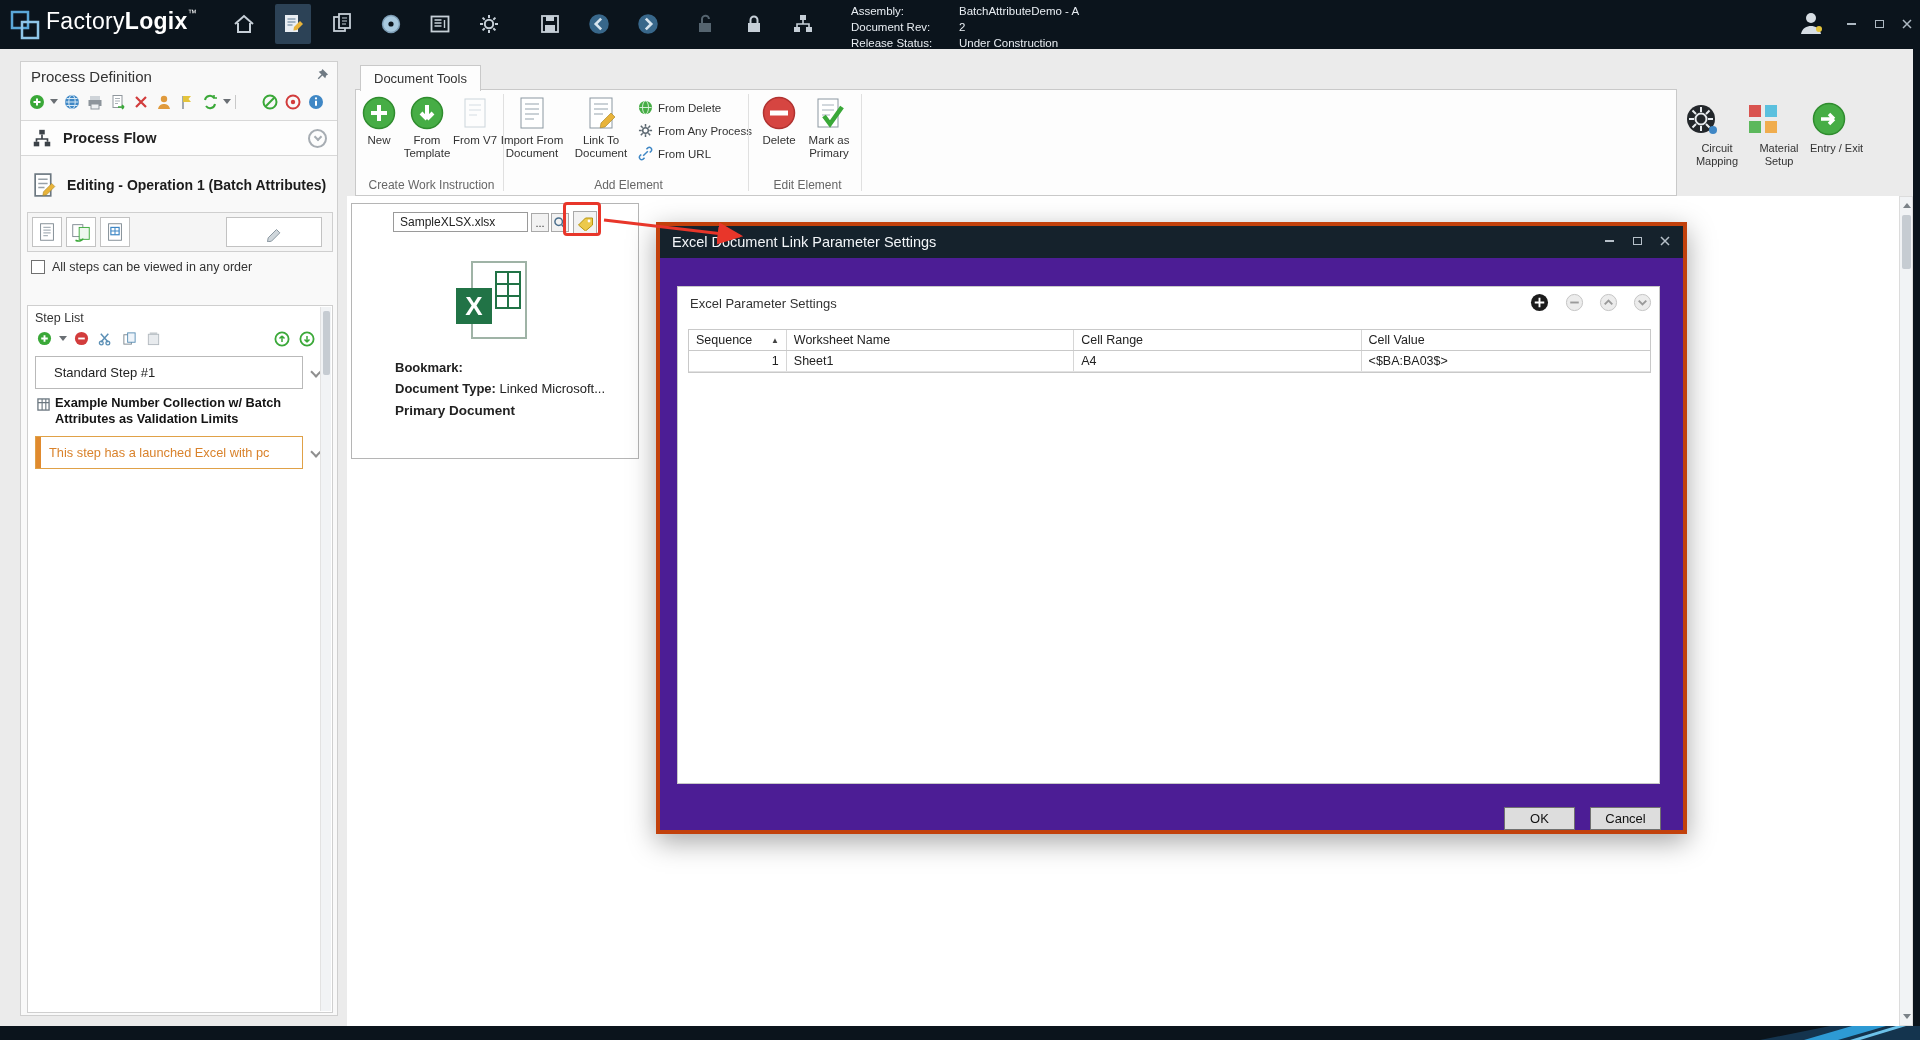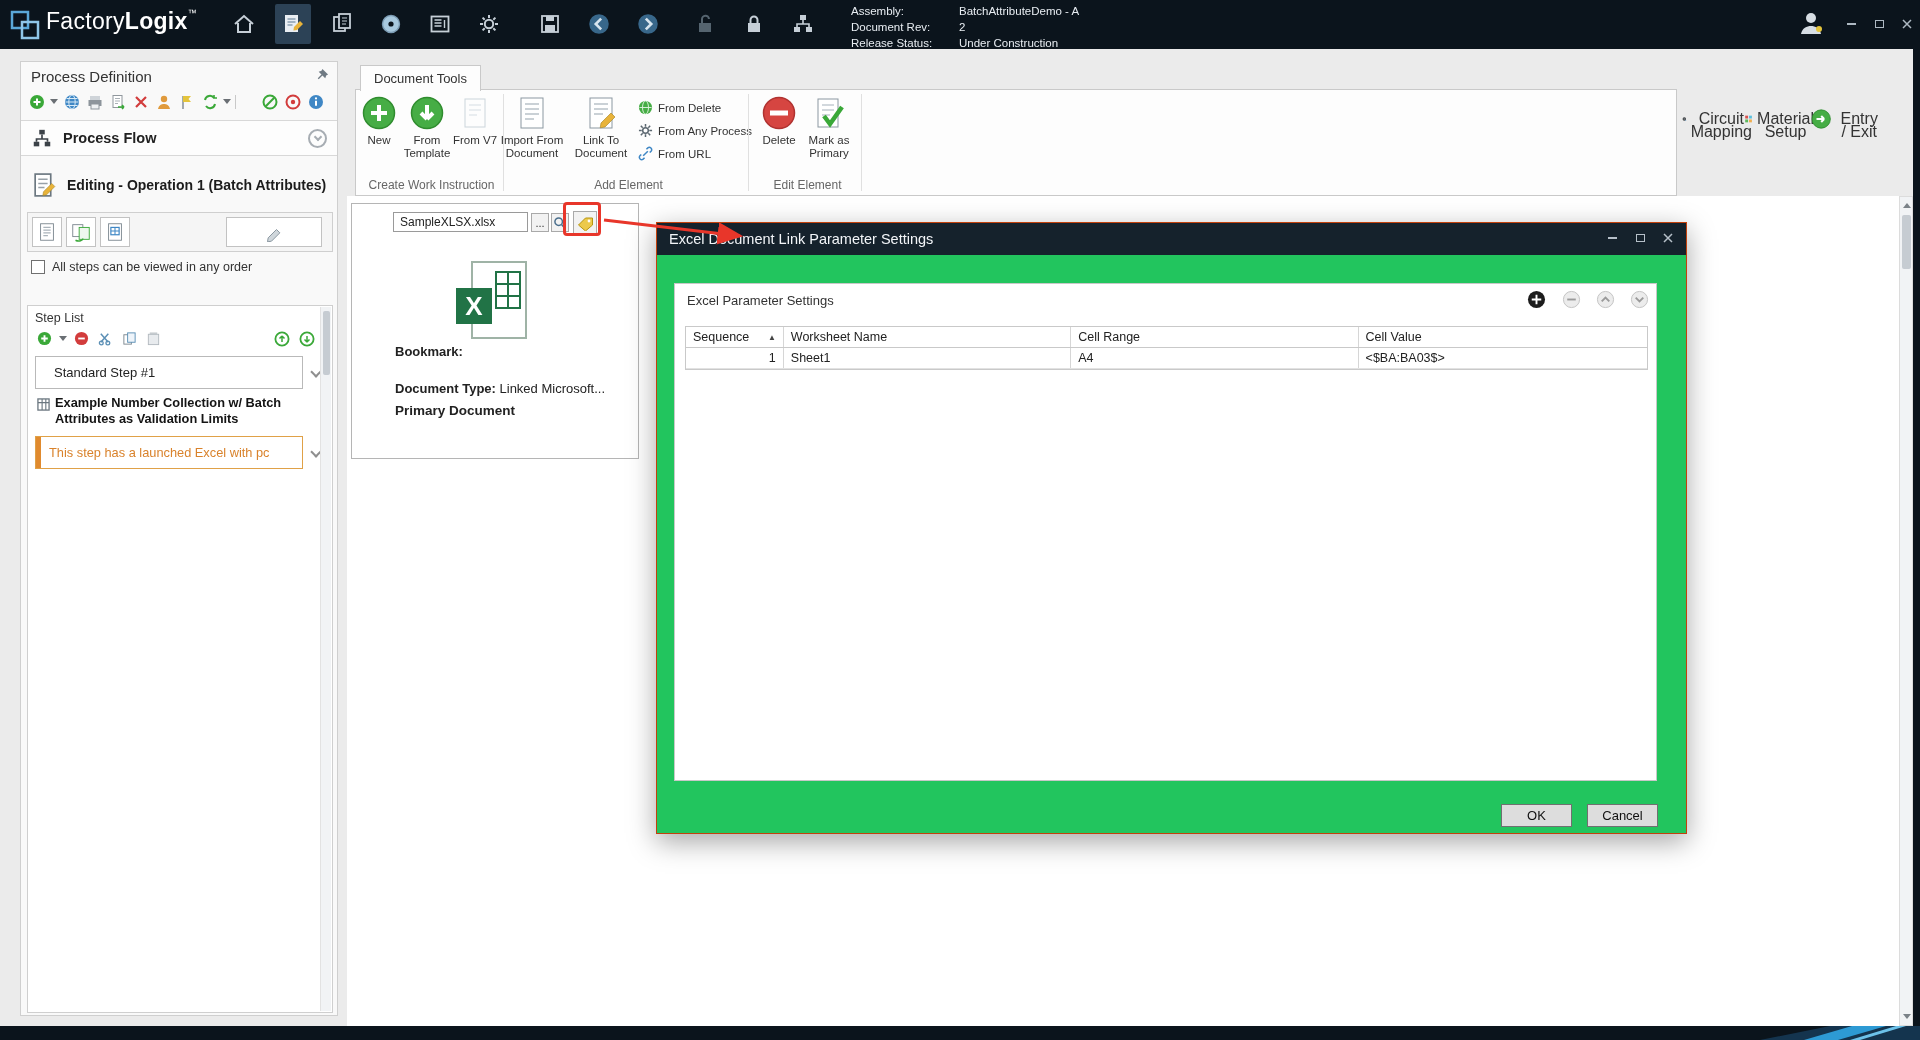--- a/index.html
+++ b/index.html
@@ -22,26 +22,26 @@
 .chev{width:8px;height:8px;border-right:2px solid #8f8f8f;border-bottom:2px solid #8f8f8f;transform:rotate(45deg);display:inline-block}
 .ringchev{width:19px;height:19px;border:2px solid #a7adb3;border-radius:50%;display:flex;align-items:center;justify-content:center}
 .ringchev .chev{width:6px;height:6px;margin-top:-3px;border-color:#a7adb3}
 
 .tab{position:absolute;left:360px;top:65px;height:26px;background:#fdfdfd;border:1px solid #c9c9c9;border-bottom:none;padding:0 13px;display:flex;align-items:center;font-size:13px;color:#333;z-index:6}
 .ribbon{position:absolute;left:355px;top:89px;width:1322px;height:107px;background:#fdfdfd;border:1px solid #c9c9c9;z-index:5}
 .bigbtn{position:absolute;top:5px;display:flex;flex-direction:column;align-items:center;gap:3px;font-size:11.5px;line-height:12.5px;text-align:center;color:#333}
 .vsep{position:absolute;top:4px;bottom:4px;width:1px;background:#e0e0e0}
 .rgroup-label{position:absolute;bottom:3px;font-size:12px;color:#666;text-align:center}
 .smallitem{position:absolute;display:flex;align-items:center;gap:5px;font-size:11.5px;color:#333}
-.rightbtn{position:absolute;display:flex;flex-direction:row;align-items:flex-end;gap:4px;font-size:16px;line-height:13px;text-align:center;color:#333;z-index:5}
+.rightbtn{position:absolute;display:flex;flex-direction:column;align-items:flex-start;gap:4px;font-size:11px;line-height:13px;text-align:center;color:#333;z-index:5}
 
 .docpanel{position:absolute;left:351px;top:203px;width:288px;height:256px;background:#fff;border:1px solid #b5b5b5;z-index:6}
 .minibtn{position:absolute;height:19px;background:#f2f2f2;border:1px solid #a9a9a9;display:flex;align-items:center;justify-content:center;font-size:11px;color:#333}
 
-.dialog{position:absolute;left:656px;top:222px;width:1031px;height:612px;background:#22c55e;border:1px solid #c2410c;box-shadow:0 8px 26px rgba(0,0,0,.35);z-index:50}
+.dialog{position:absolute;left:656px;top:222px;width:1031px;height:612px;background:#4c1d95;border:4px solid #c2410c;box-shadow:0 8px 26px rgba(0,0,0,.35);z-index:50}
 .dlg-title{position:absolute;left:0;top:0;right:0;height:32px;background:#15222c;color:#f2f5f8;display:flex;align-items:center;padding-left:12px;font-size:14.5px}
 .gbox{position:absolute;left:17px;top:60px;width:983px;height:498px;border:1px solid #c8c8c8;background:#fff}
 .trow{display:flex}
 .tcell{border-right:1px solid #d6d6d6;padding:3px 7px;font-size:12.5px;color:#222;overflow:hidden;white-space:nowrap}
 .btn{position:absolute;width:71px;height:23px;background:#ddd;border:1px solid #707070;font-size:13px;display:flex;align-items:center;justify-content:center;color:#111;cursor:default}
 
 .sb{position:absolute;background:#f1f3f5;border:1px solid #dcdcdc}
 .sb-thumb{position:absolute;background:#c6ccd2;border-radius:2px}
 .tri-up{width:0;height:0;border-left:4px solid transparent;border-right:4px solid transparent;border-bottom:5px solid #7b8288}
 .tri-down{width:0;height:0;border-left:4px solid transparent;border-right:4px solid transparent;border-top:5px solid #7b8288}
@@ -514,21 +514,21 @@
   <svg class="abs" style="left:96px;top:54px" width="86" height="86" viewBox="0 0 86 86">
     <rect x="24" y="4" width="54" height="76" fill="#fff" stroke="#9fb3a6" stroke-width="2"></rect>
     <g fill="none" stroke="#217346" stroke-width="2">
       <rect x="48" y="14" width="24" height="36"></rect>
       <path d="M48 26h24M48 38h24M60 14v36"></path>
     </g>
     <rect x="8" y="30" width="36" height="36" fill="#217346"></rect>
     <text x="26" y="57" text-anchor="middle" font-size="26" font-weight="bold" fill="#fff" font-family="Liberation Sans, sans-serif">X</text>
   </svg>
 
-  <div class="abs bold" style="left:43px;top:140px;font-size:13px">Bookmark:</div>
+  <div class="abs bold" style="left:43px;top:156px;font-size:13px">Bookmark:</div>
   <div class="abs" style="left:43px;top:177px;font-size:13px;white-space:nowrap">
     <span class="bold">Document Type:</span>
     <span class="bold" style="font-weight:normal;color:#222">Linked Microsoft...</span>
   </div>
   <div class="abs bold" style="left:43px;top:199px;font-size:13.5px">Primary Document</div>
 </section>
 
 <section class="dialog">
   <div class="dlg-title">
     <span>Excel Document Link Parameter Settings</span>

